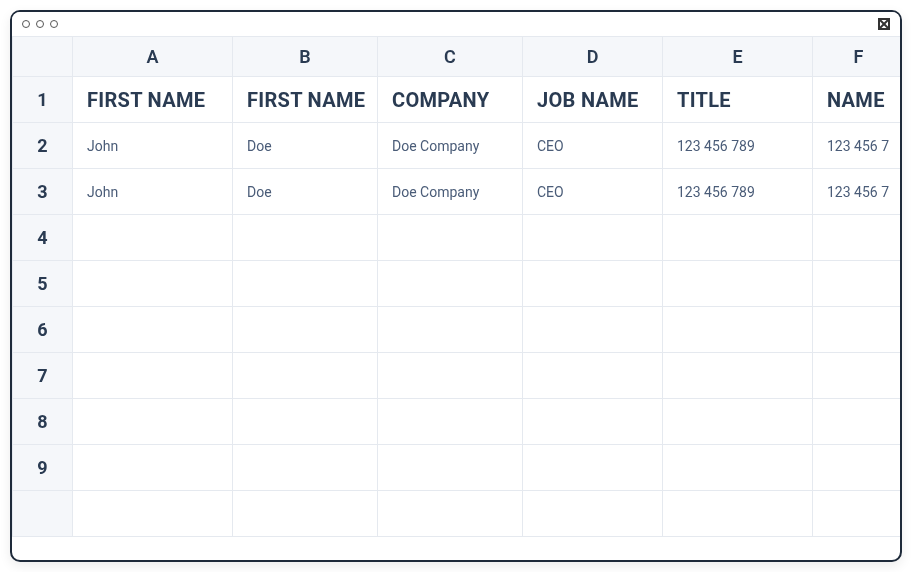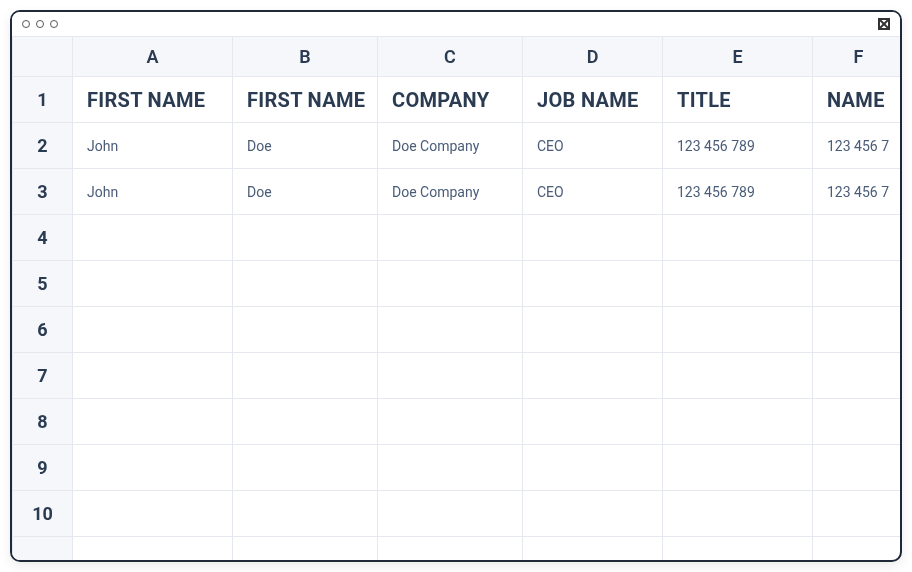--- a/index.html
+++ b/index.html
@@ -218,29 +218,20 @@
         <tr>
           <td class="rowhdr">9</td>
           <td></td>
             <td></td>
             <td></td>
             <td></td>
             <td></td>
             <td></td>
         </tr>
         <tr>
-          <td class="rowhdr">10</td>
-          <td></td>
-            <td></td>
-            <td></td>
-            <td></td>
-            <td></td>
-            <td></td>
-        </tr>
-        <tr>
           <td class="rowhdr"></td>
           <td></td>
             <td></td>
             <td></td>
             <td></td>
             <td></td>
             <td></td>
         </tr>
       </tbody>
     </table>

